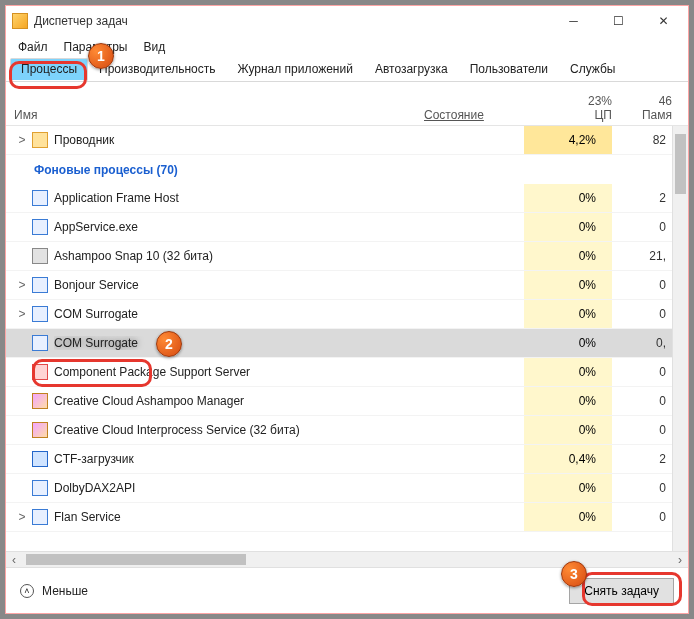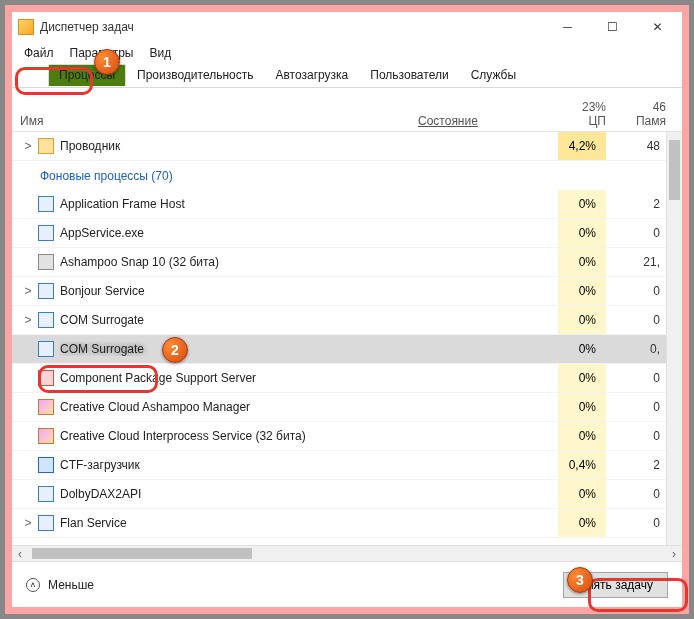--- a/index.html
+++ b/index.html
@@ -1,29 +1,29 @@
 <!DOCTYPE html>
 <html><head>
 <meta charset="utf-8">
 <style>
   * { box-sizing: border-box; margin: 0; padding: 0; }
   body { font-family: "Segoe UI", Tahoma, sans-serif; font-size: 12px; background: #888; width: 694px; height: 619px; display:flex; align-items:center; justify-content:center; }
-  .window { width: 684px; height: 609px; background:#fff; border:7px solid #fca5a5; position:relative; display:flex; flex-direction:column; }
+  .window { width: 684px; height: 609px; background:#fff; border:1px solid #fca5a5; position:relative; display:flex; flex-direction:column; }
   
   .titlebar { height:30px; display:flex; align-items:center; padding:0 2px 0 6px; color:#333; font-size:12px; }
   .titlebar .icon { width:16px; height:16px; margin-right:6px; background:linear-gradient(135deg,#ffd36b,#f5a623); border:1px solid #d59020; }
   .titlebar .space { flex:1; }
   .winbtn { width:45px; height:28px; display:flex; align-items:center; justify-content:center; color:#333; }
   
   .menubar { height:22px; display:flex; align-items:center; padding:0 4px; font-size:12px; color:#222; }
   .menubar span { padding:2px 8px; }
   
   .tabs { display:flex; border-bottom:1px solid #d9d9d9; padding:0 4px; height:24px; align-items:flex-end; }
   .tab { padding:3px 10px 4px; font-size:12px; color:#222; border:1px solid transparent; position:relative; }
-  .tab.active { background:#4d7c0f; border:1px solid #d9d9d9; border-bottom:1px solid #fff; border-radius:2px 2px 0 0;margin-left:32px; }
+  .tab.active { background:#7dd3fc; border:1px solid #d9d9d9; border-bottom:1px solid #fff; border-radius:2px 2px 0 0; }
   .hl { position:absolute; border:3px solid #e6372e; border-radius:10px; pointer-events:none; z-index:50; }
   .badge { position:absolute; width:26px; height:26px; border-radius:50%; background:radial-gradient(circle at 30% 30%, #ff8a34, #d64a11); color:#fff; font-weight:bold; display:flex; align-items:center; justify-content:center; font-size:14px; border:1px solid #9c360a; box-shadow:0 1px 3px rgba(0,0,0,.4); z-index:60; }
   
   .colhdr { display:flex; height:44px; border-bottom:1px solid #e5e5e5; align-items:flex-end; padding:0 16px 3px 8px; color:#555; font-size:12px; }
   .col-name { flex:1; }
   .col-state { width:120px;text-decoration:underline; }
   .col-cpu { width:68px; text-align:right; }
   .col-mem { width:60px; text-align:right; }
   
   .body { flex:1; overflow:hidden; position:relative; }
@@ -31,24 +31,24 @@
   .row { display:flex; align-items:center; height:29px; padding:0 0 0 8px; border-bottom:1px solid #f3f3f3; }
   .row .exp { width:16px; text-align:center; color:#666; }
   .row .pico { width:16px; height:16px; margin:0 6px 0 2px; background:#e8f0ff; border:1px solid #3a7bd5; }
   .row .pico.folder { background:#ffe29b; border:1px solid #e0a030; }
   .row .pico.ash { background:#e2e2e2; border:1px solid #888; }
   .row .pico.ctf { background:#d0e4ff; border:1px solid #2366c9; }
   .row .pico.cc { background:#ffd4d4; border:1px solid #e34949; }
   .row .pico.cc2 { background:linear-gradient(135deg,#f3a6ff,#ffdca6); border:1px solid #c08020; }
   .row .pname { flex:1; color:#222; white-space:nowrap; overflow:hidden; text-overflow:ellipsis; }
   .row .col-state { width:120px; }
-  .row .cpu { width:48px; text-align:right; padding-right:10px; background:#fff7cc; height:100%; display:flex; align-items:center; justify-content:flex-end; }
+  .row .cpu { width:88px; text-align:right; padding-right:16px; background:#fff7cc; height:100%; display:flex; align-items:center; justify-content:flex-end; }
   .row .cpu.high { background:#ffe79a; }
   .row .mem { width:60px; text-align:right; padding-right:6px; color:#333; }
-  .row.section { border:none; }
+  .row.section { border:none;font-weight:bold; }
   .row.section .pname { color:#1a5fd0; padding-left:4px;}
   .row.sel { background:#dadada; }
   .row.sel .cpu { background:#dadada; }
   
   .vscroll { position:absolute; right:0; top:0; bottom:0; width:16px; background:#f0f0f0; border-left:1px solid #e0e0e0; }
   .vscroll .thumb { position:absolute; left:2px; right:2px; top:8px; height:60px; background:#c1c1c1; }
   .hscroll { height:16px; background:#f0f0f0; border-top:1px solid #e0e0e0; display:flex; }
   .hscroll .lt, .hscroll .rt { width:16px; display:flex; align-items:center; justify-content:center; color:#666;}
   .hscroll .track { flex:1; position:relative; }
   .hscroll .thumb { position:absolute; left:4px; top:2px; bottom:2px; width:220px; background:#c1c1c1; }
@@ -76,20 +76,21 @@
 
   <div class="menubar">
     <span>Файл</span>
     <span>Параметры</span>
     <span>Вид</span>
   </div>
 
   <div class="tabs">
     <div class="tab active">Процессы</div>
     <div class="tab">Производительность</div>
+    <div class="tab">Журнал приложений</div>
     <div class="tab">Автозагрузка</div>
     <div class="tab">Пользователи</div>
     <div class="tab">Службы</div>
   </div>
 
   <div class="colhdr">
     <div class="col-name">Имя</div>
     <div class="col-state">Состояние</div>
     <div class="col-cpu">
       <div>23%</div>
@@ -102,21 +103,21 @@
   </div>
 
   <div class="body">
     <div class="rows" id="rows">
         <div class="row">
           <span class="exp">&gt;</span>
           <span class="pico folder"></span>
           <span class="pname">Проводник</span>
           <span class="col-state"></span>
           <span class="cpu high">4,2%</span>
-          <span class="mem">48</span>
+          <span class="mem">82</span>
         </div>
         <div class="row section">
           <span class="exp"></span>
           <span class="pname">Фоновые процессы (70)</span>
           <span class="col-state"></span>
           <span class="cpu" style="background:#fff"></span>
           <span class="mem"></span>
         </div>
         <div class="row">
           <span class="exp"></span>

